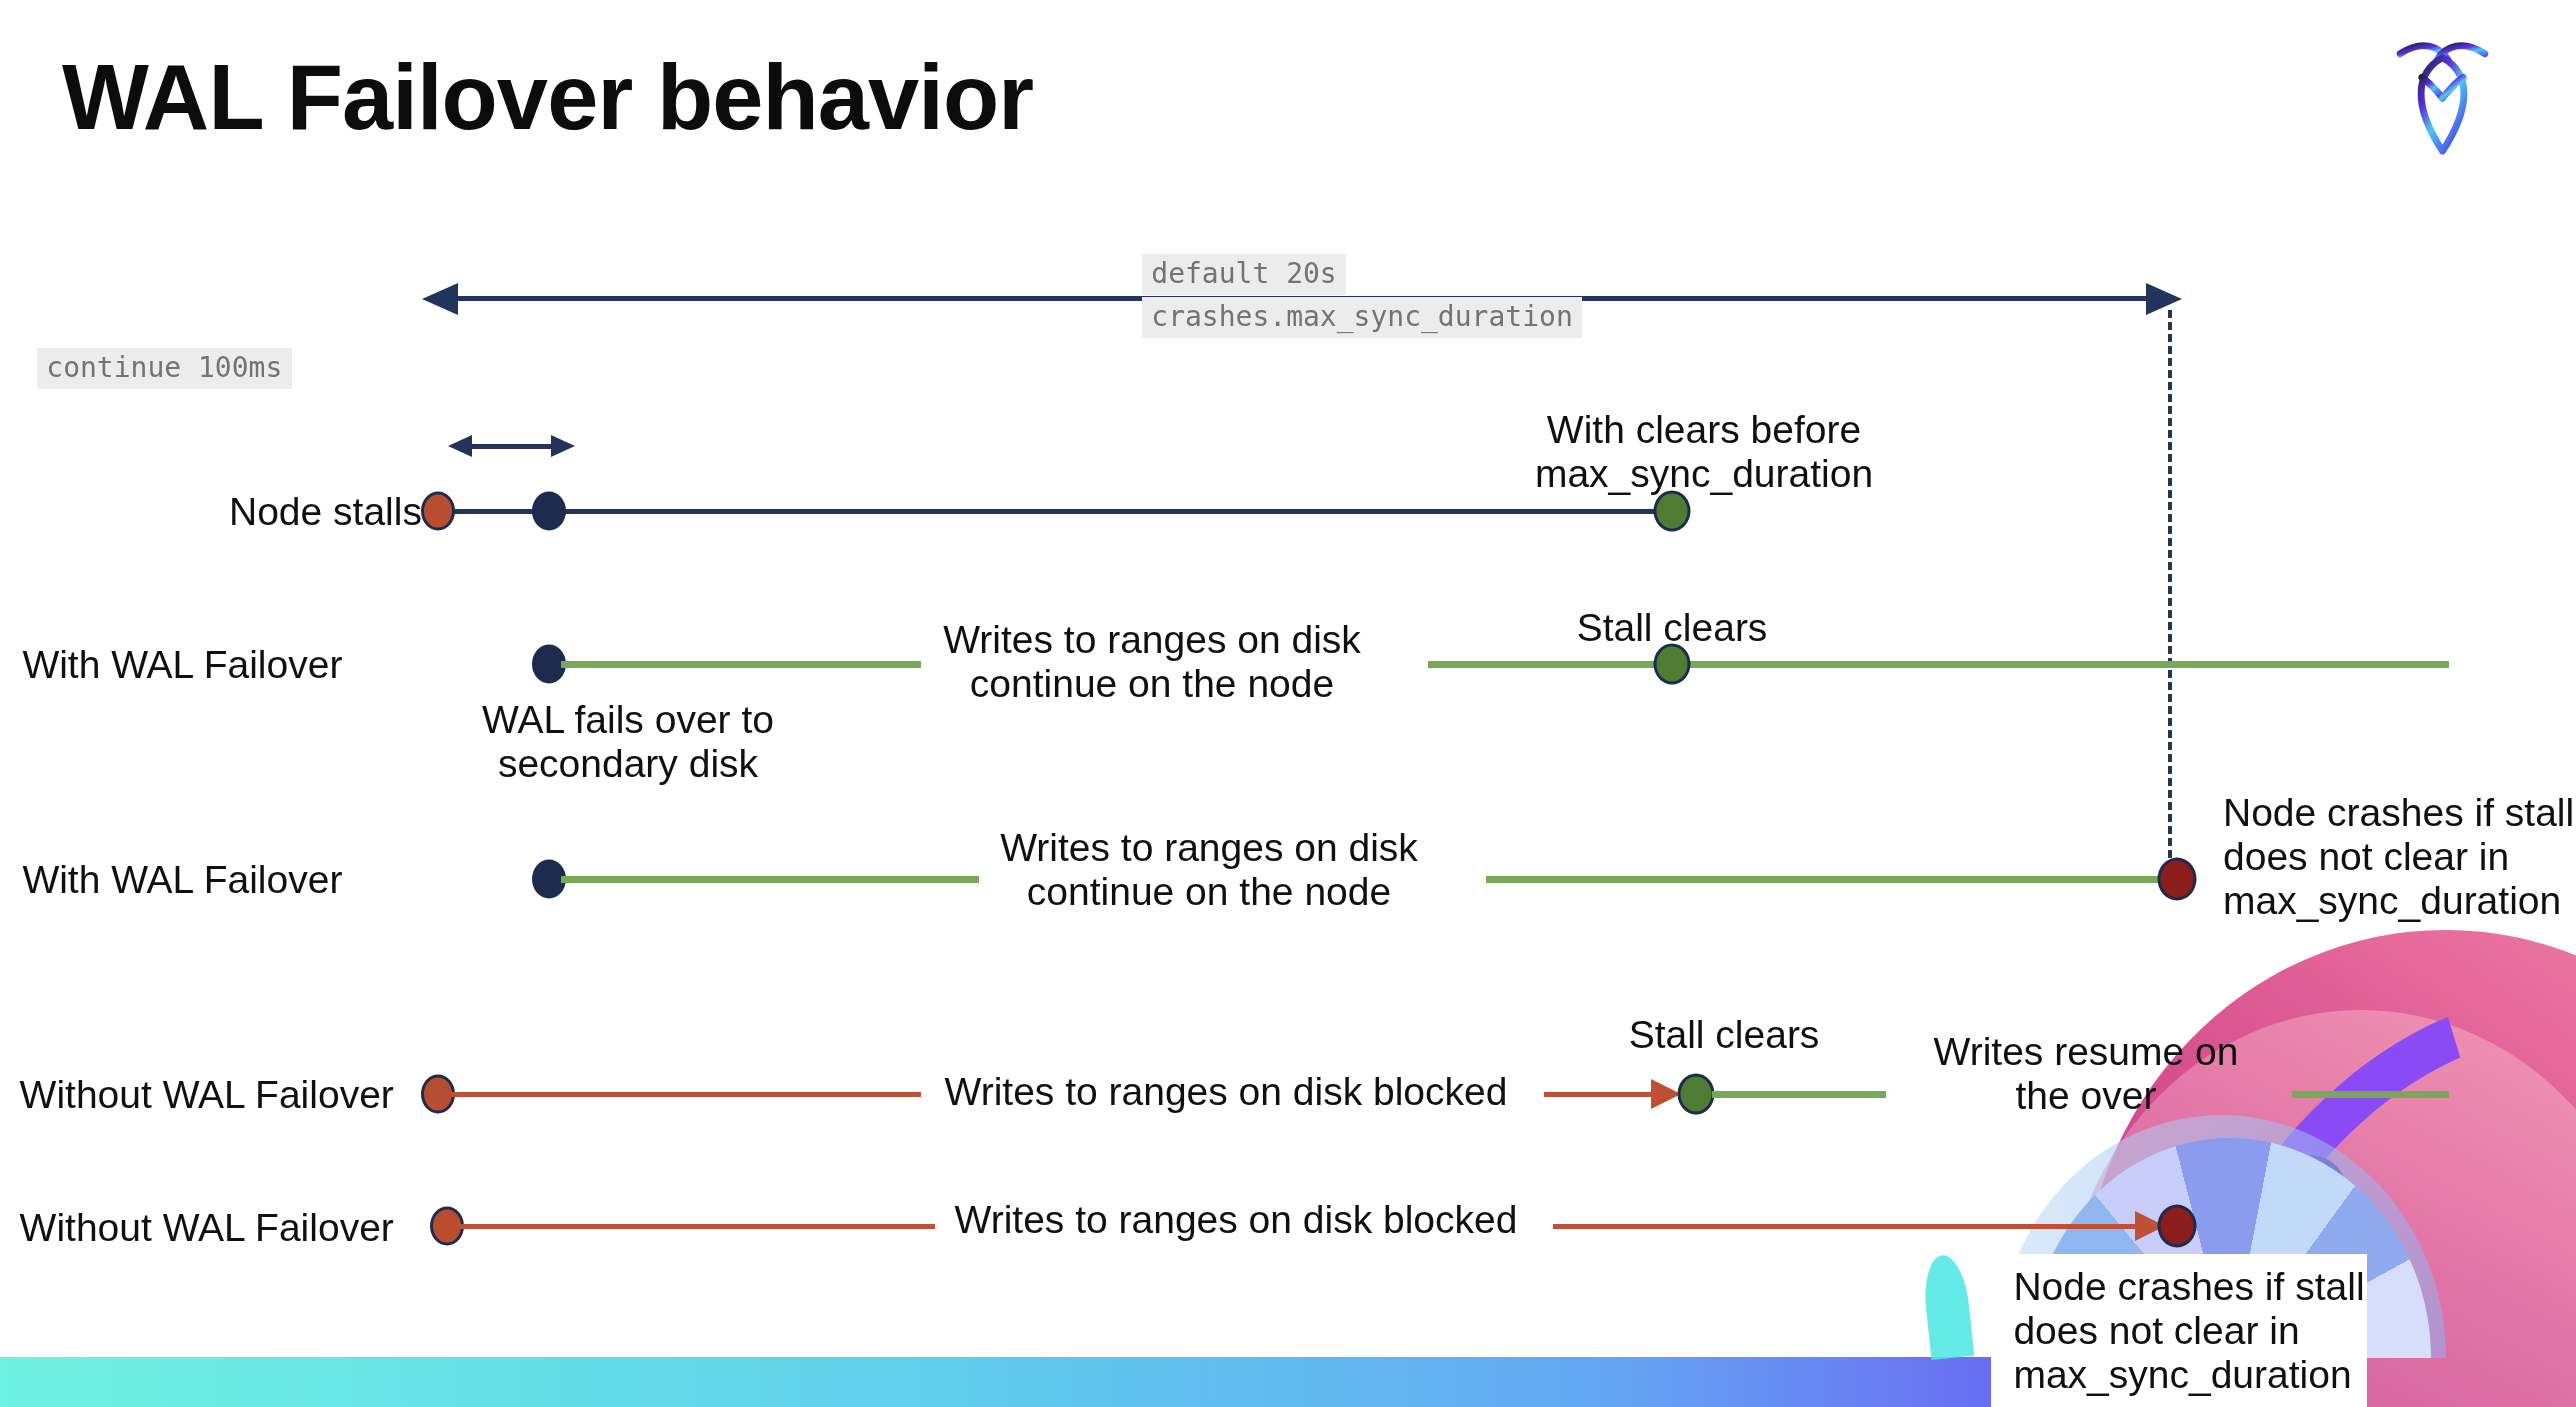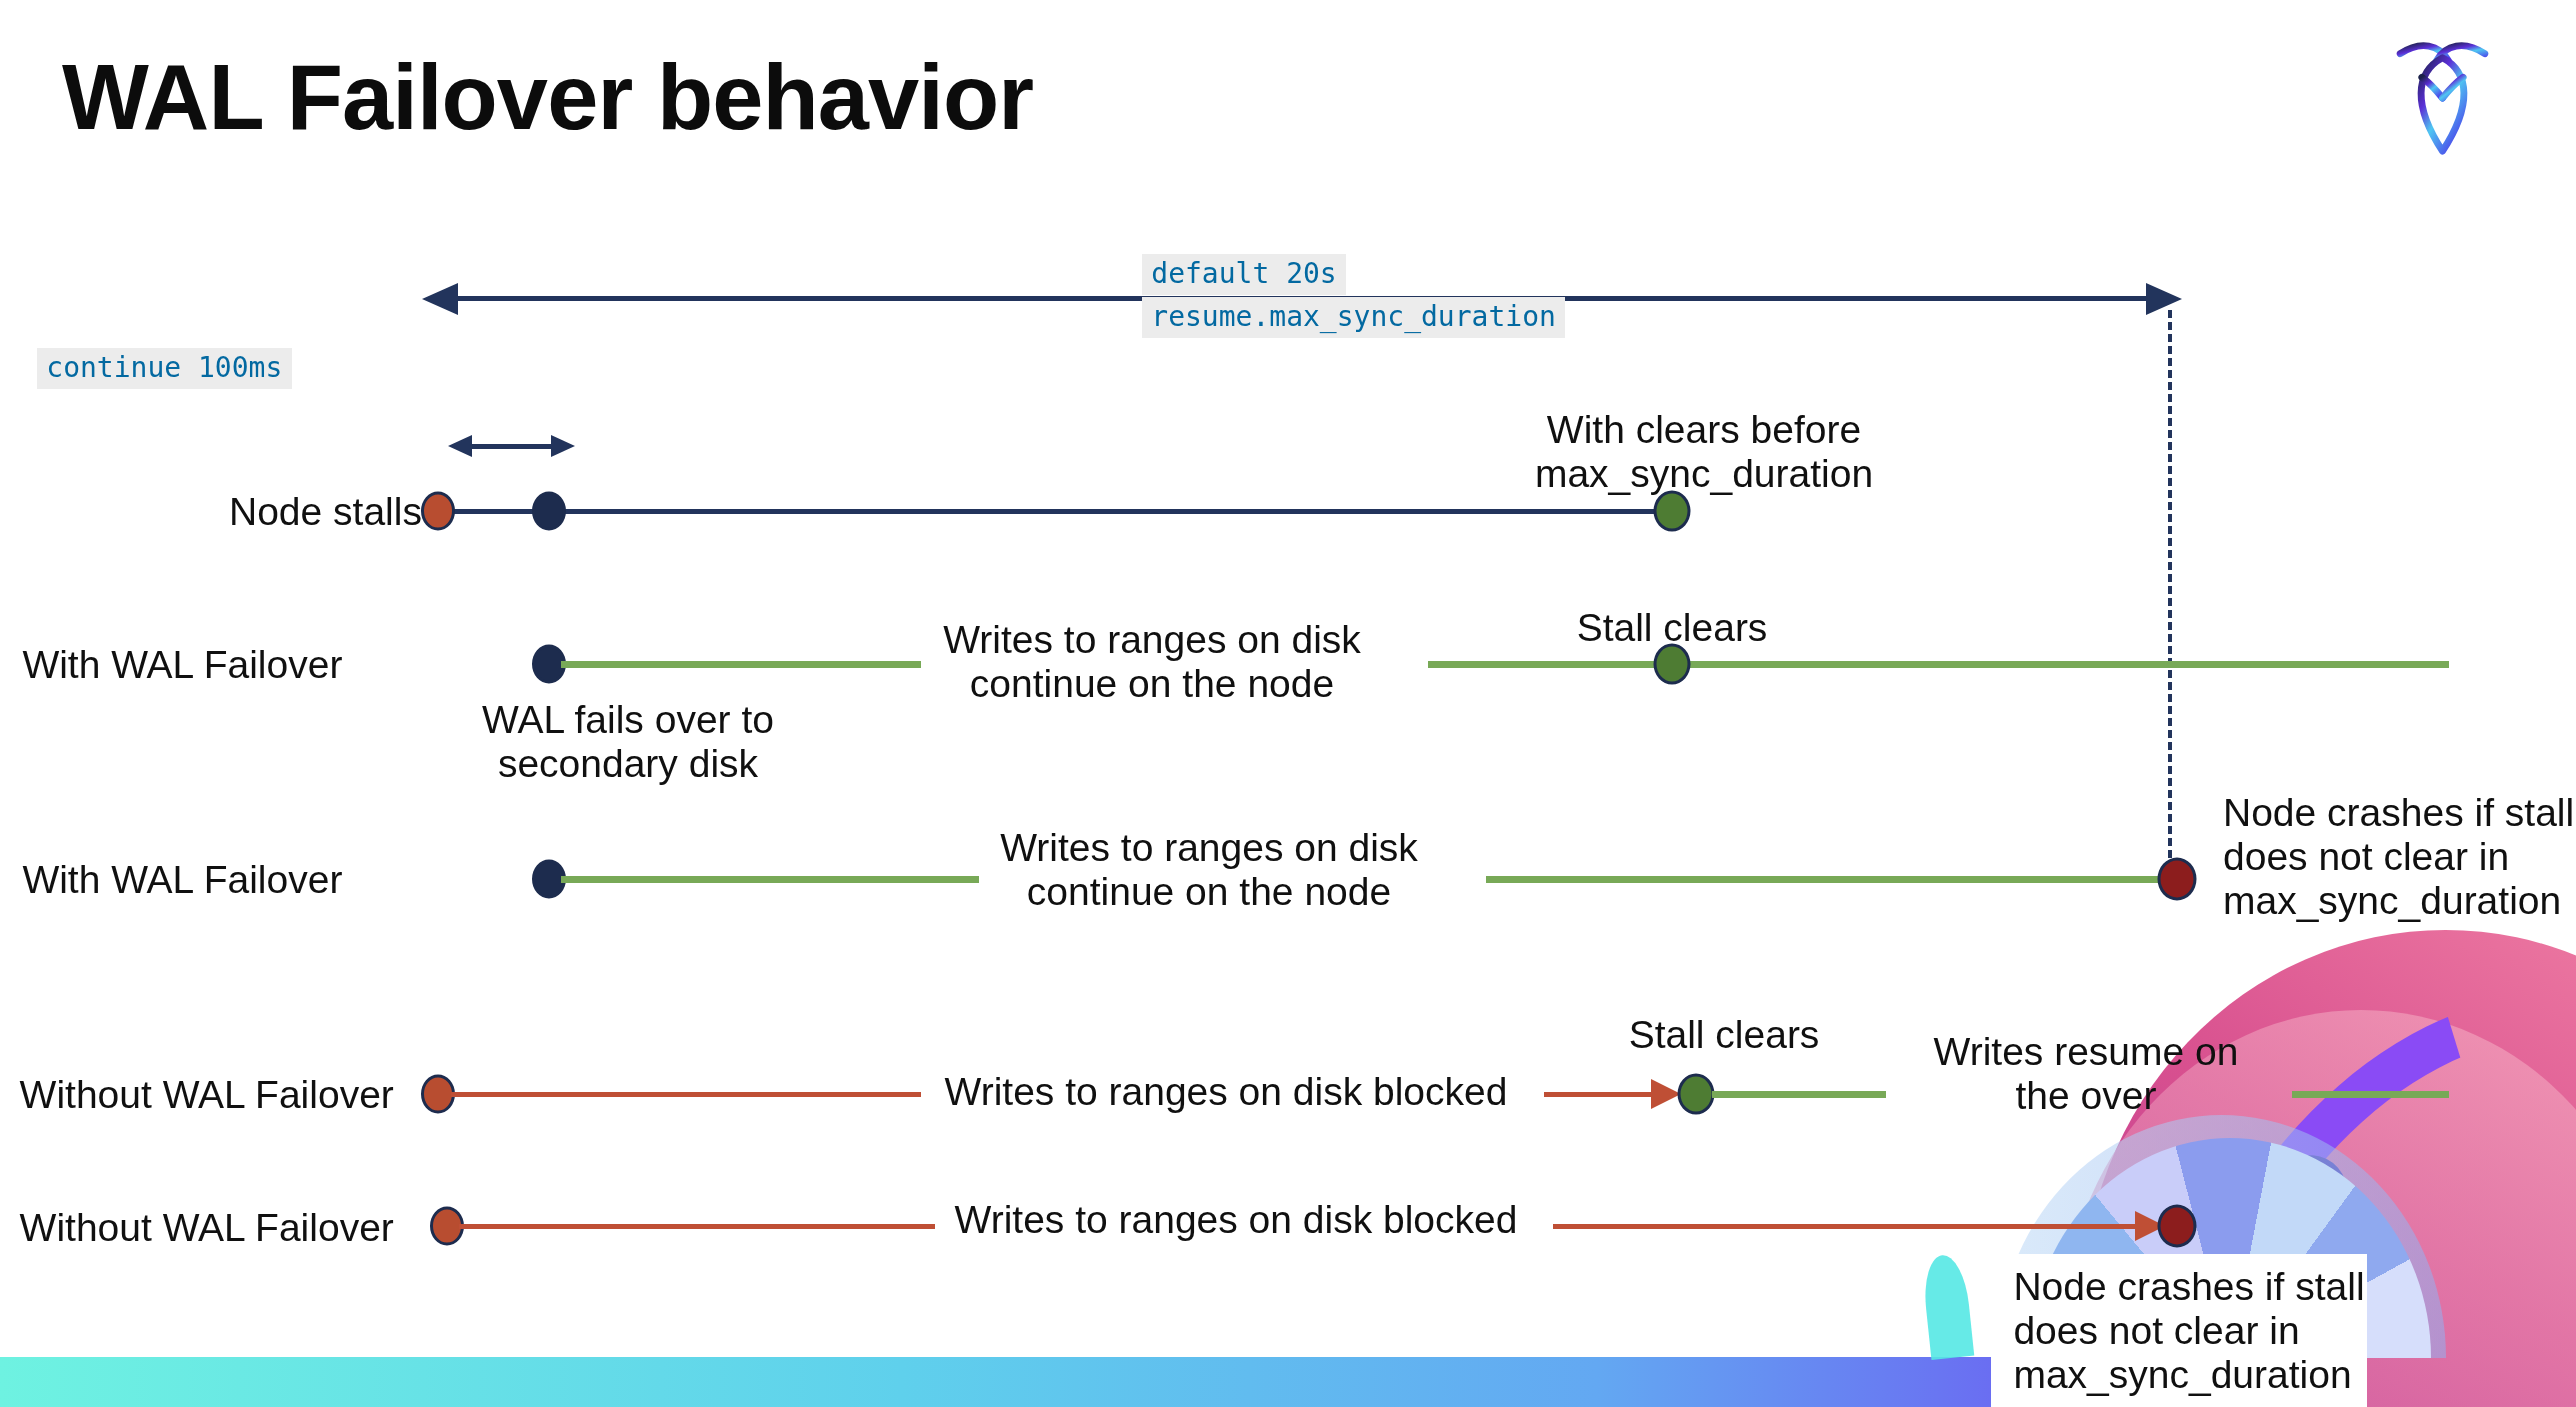--- a/index.html
+++ b/index.html
@@ -1,21 +1,21 @@
 <!DOCTYPE html>
 <html style="font-size:15px"><head>
 <meta charset="utf-8">
 <style>
   html,body{margin:0;padding:0;background:#ffffff;}
   #canvas{position:relative;width:2576px;height:1408px;overflow:hidden;background:#ffffff;
           font-family:"Liberation Sans",sans-serif;color:#111;}
   .abs{position:absolute;}
   .pre{white-space:pre-line;}
   .title{font-size:92px;font-weight:800;letter-spacing:-0.9px;color:#0c0c0c;}
-  .mono{font-family:"DejaVu Sans Mono",monospace;font-size:28px;color:#0369a1;line-height:1;}
+  .mono{font-family:"DejaVu Sans Mono",monospace;font-size:28px;color:#737373;line-height:1;}
   .mono span{display:table;background:#ececec;padding:5.6px 9.3px 7.5px 9.3px;margin-bottom:1.9px;}
   .lbl{font-size:39px;color:#101010;line-height:44px;}
   .center{transform:translateX(-50%);text-align:center;}
   .line{position:absolute;}
   .navy-line{height:4.7px;background:#22345c;}
   .green-line{height:6.5px;background:#78a957;}
   .red-line{height:4.7px;background:#bf4f35;}
   .dot{position:absolute;border-radius:50%;transform:translate(-50%,-50%);box-sizing:border-box;border:3.7px solid #1d2c4e;}
   .dot-red{width:34px;height:39px;background:#b84d30;}
   .dot-navy{width:34px;height:39px;background:#1d2c4e;}
@@ -101,21 +101,21 @@
         </g>
       </svg>
     </div>
 
     <div class="line navy-line" style="left:437px;top:296px;width:1735px;"></div>
     <div class="tri" style="left:422px;top:283px;border-top:16px solid transparent;border-bottom:16px solid transparent;border-right:36px solid #22345c;"></div>
     <div class="tri" style="left:2146px;top:283px;border-top:16px solid transparent;border-bottom:16px solid transparent;border-left:36px solid #22345c;"></div>
 
     <div class="abs mono" style="left:1142px;top:254px;z-index:3;">
       <span>default 20s</span>
-      <span>resume.max_sync_duration</span>
+      <span>crashes.max_sync_duration</span>
     </div>
 
     <div class="abs mono" style="left:37px;top:348px;z-index:3;">
       <span>continue 100ms</span>
     </div>
 
     <div class="line navy-line" style="left:470px;top:444px;width:82px;"></div>
     <div class="tri" style="left:448px;top:435px;border-top:11.2px solid transparent;border-bottom:11.2px solid transparent;border-right:24px solid #22345c;"></div>
     <div class="tri" style="left:551px;top:435px;border-top:11.2px solid transparent;border-bottom:11.2px solid transparent;border-left:24px solid #22345c;"></div>
 

